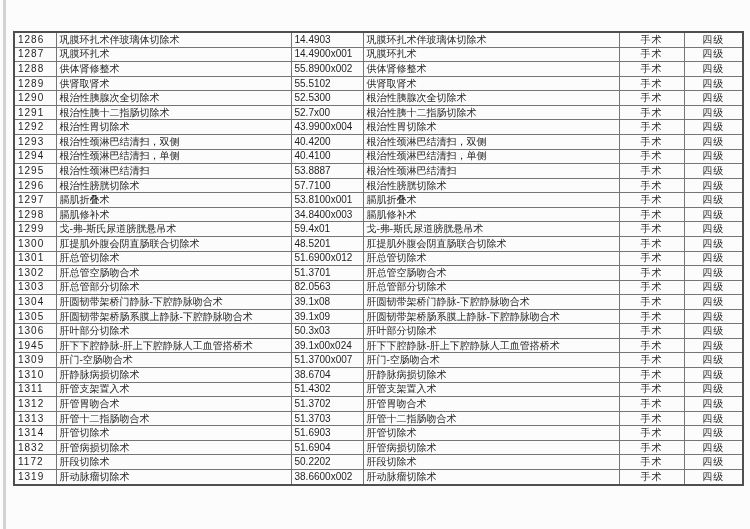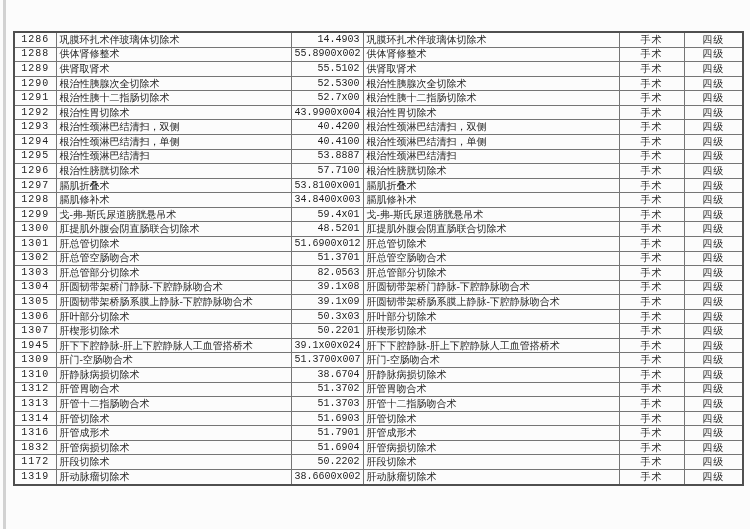--- a/index.html
+++ b/index.html
@@ -39,34 +39,34 @@
     border: 1px solid #757575;
     font-size: 10px;
     line-height: 1;
     color: #1e1e1e;
     padding: 0 3px;
     overflow: hidden;
     white-space: nowrap;
     height: 11px;
   }
   td.col-no {
-    text-align: center;
-    font-family: Liberation Mono, monospace;
+    text-align: left;
+    font-family: Liberation Sans, sans-serif;
     font-size: 9.5px;
     letter-spacing: 1px;
     padding: 0;
   }
   td.col-name, td.col-name2 {
     text-align: left;
     font-family: "Liberation Serif", serif;
     padding-left: 4px;
   }
   td.col-code {
-    text-align: right;
-    font-family: Liberation Mono, monospace;
+    text-align: left;
+    font-family: Liberation Sans, sans-serif;
     font-size: 10px;
     padding-left: 4px;
   }
   td.col-cat, td.col-level {
     text-align: center;
     font-family: "Liberation Serif", serif;
     letter-spacing: 1px;
     padding: 0;
   }
 </style>
@@ -87,20 +87,28 @@
     <tbody id="table-body">
         <tr>
           <td class="col-no">1286</td>
           <td class="col-name">巩膜环扎术伴玻璃体切除术</td>
           <td class="col-code">14.4903</td>
           <td class="col-name2">巩膜环扎术伴玻璃体切除术</td>
           <td class="col-cat">手术</td>
           <td class="col-level">四级</td>
         </tr>
         <tr>
+          <td class="col-no">1287</td>
+          <td class="col-name">巩膜环扎术</td>
+          <td class="col-code">14.4900x001</td>
+          <td class="col-name2">巩膜环扎术</td>
+          <td class="col-cat">手术</td>
+          <td class="col-level">四级</td>
+        </tr>
+        <tr>
           <td class="col-no">1288</td>
           <td class="col-name">供体肾修整术</td>
           <td class="col-code">55.8900x002</td>
           <td class="col-name2">供体肾修整术</td>
           <td class="col-cat">手术</td>
           <td class="col-level">四级</td>
         </tr>
         <tr>
           <td class="col-no">1289</td>
           <td class="col-name">供肾取肾术</td>
@@ -239,28 +247,20 @@
         </tr>
         <tr>
           <td class="col-no">1306</td>
           <td class="col-name">肝叶部分切除术</td>
           <td class="col-code">50.3x03</td>
           <td class="col-name2">肝叶部分切除术</td>
           <td class="col-cat">手术</td>
           <td class="col-level">四级</td>
         </tr>
         <tr>
-          <td class="col-no">1307</td>
-          <td class="col-name">肝楔形切除术</td>
-          <td class="col-code">50.2201</td>
-          <td class="col-name2">肝楔形切除术</td>
-          <td class="col-cat">手术</td>
-          <td class="col-level">四级</td>
-        </tr>
-        <tr>
           <td class="col-no">1945</td>
           <td class="col-name">肝下下腔静脉-肝上下腔静脉人工血管搭桥术</td>
           <td class="col-code">39.1x00x024</td>
           <td class="col-name2">肝下下腔静脉-肝上下腔静脉人工血管搭桥术</td>
           <td class="col-cat">手术</td>
           <td class="col-level">四级</td>
         </tr>
         <tr>
           <td class="col-no">1309</td>
           <td class="col-name">肝门-空肠吻合术</td>
@@ -271,48 +271,48 @@
         </tr>
         <tr>
           <td class="col-no">1310</td>
           <td class="col-name">肝静脉病损切除术</td>
           <td class="col-code">38.6704</td>
           <td class="col-name2">肝静脉病损切除术</td>
           <td class="col-cat">手术</td>
           <td class="col-level">四级</td>
         </tr>
         <tr>
+          <td class="col-no">1311</td>
+          <td class="col-name">肝管支架置入术</td>
+          <td class="col-code">51.4302</td>
+          <td class="col-name2">肝管支架置入术</td>
+          <td class="col-cat">手术</td>
+          <td class="col-level">四级</td>
+        </tr>
+        <tr>
           <td class="col-no">1312</td>
           <td class="col-name">肝管胃吻合术</td>
           <td class="col-code">51.3702</td>
           <td class="col-name2">肝管胃吻合术</td>
           <td class="col-cat">手术</td>
           <td class="col-level">四级</td>
         </tr>
         <tr>
           <td class="col-no">1313</td>
           <td class="col-name">肝管十二指肠吻合术</td>
           <td class="col-code">51.3703</td>
           <td class="col-name2">肝管十二指肠吻合术</td>
           <td class="col-cat">手术</td>
           <td class="col-level">四级</td>
         </tr>
         <tr>
           <td class="col-no">1314</td>
           <td class="col-name">肝管切除术</td>
           <td class="col-code">51.6903</td>
           <td class="col-name2">肝管切除术</td>
-          <td class="col-cat">手术</td>
-          <td class="col-level">四级</td>
-        </tr>
-        <tr>
-          <td class="col-no">1316</td>
-          <td class="col-name">肝管成形术</td>
-          <td class="col-code">51.7901</td>
-          <td class="col-name2">肝管成形术</td>
           <td class="col-cat">手术</td>
           <td class="col-level">四级</td>
         </tr>
         <tr>
           <td class="col-no">1832</td>
           <td class="col-name">肝管病损切除术</td>
           <td class="col-code">51.6904</td>
           <td class="col-name2">肝管病损切除术</td>
           <td class="col-cat">手术</td>
           <td class="col-level">四级</td>

